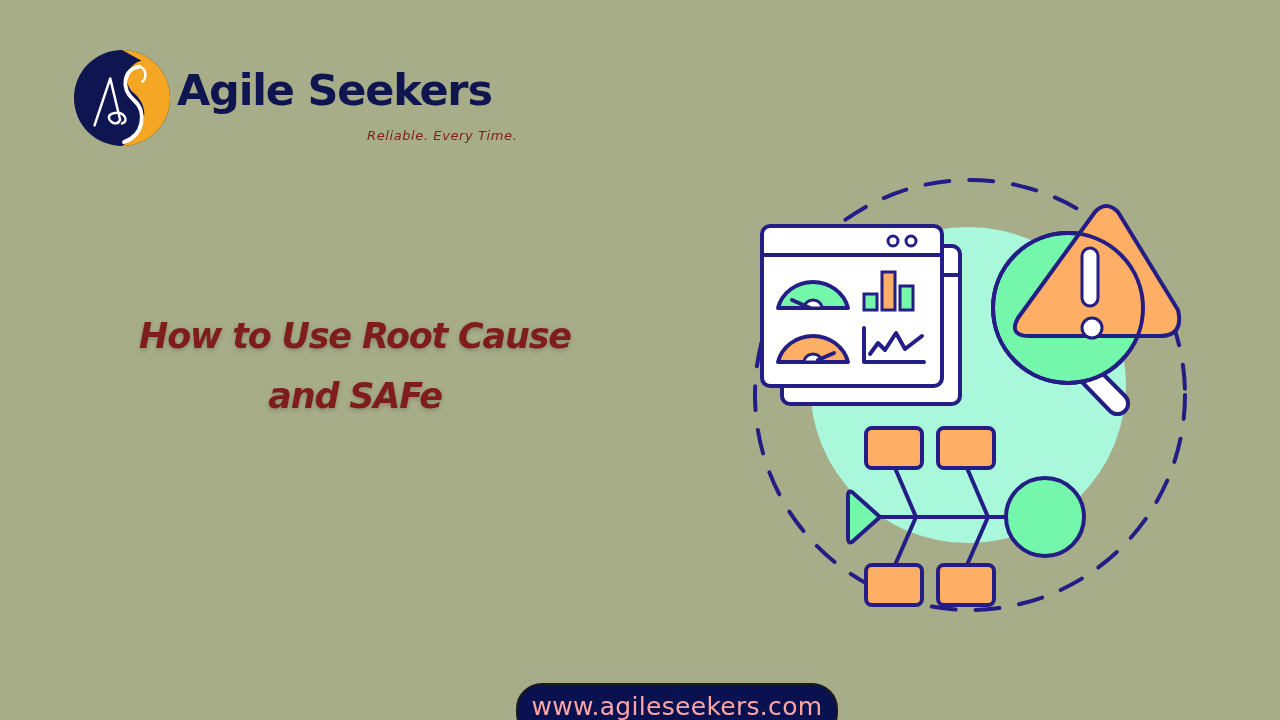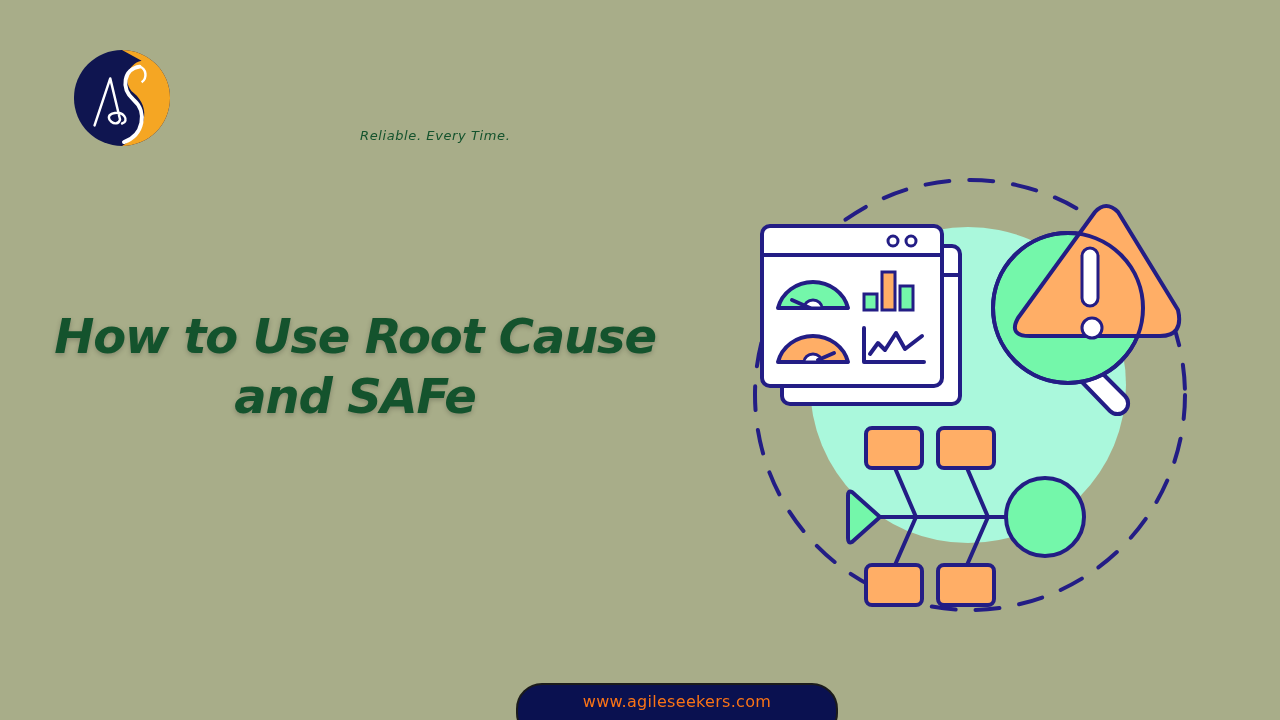--- a/index.html
+++ b/index.html
@@ -9,55 +9,56 @@
     font-family:"Liberation Sans", sans-serif;
   }
   .logo { position:absolute; left:73px; top:49px; width:460px; height:100px; }
   .logo-mark { position:absolute; left:0; top:0; width:98px; height:98px; }
   .brand-name {
     position:absolute; left:104px; top:20px;
     font-family:"DejaVu Sans", sans-serif; font-weight:bold;
     font-size:43px; letter-spacing:-1.2px; color:#0f1550; line-height:1;
   }
   .tagline {
-    position:absolute; left:287px; top:79px;
+    position:absolute; left:294px; top:79px;
     font-family:"DejaVu Sans", sans-serif; font-style:italic;
-    font-size:13px; color:#14532d; letter-spacing:0.6px;
+    font-size:13px; color:#7f1d1d; letter-spacing:0.6px;
   }
   .headline {
     position:absolute; left:40px; top:306px; width:630px;
-    text-align:center; color:#14532d;
+    text-align:center; color:#7f1d1d;
     font-family:"DejaVu Sans", sans-serif; font-weight:bold; font-style:italic;
-    font-size:48px; line-height:60px; letter-spacing:-1.2px;
+    font-size:35px; line-height:60px; letter-spacing:-1.2px;
     text-shadow:0 2px 5px rgba(0,0,0,0.22);
   }
   .headline span { display:block; }
   .url-pill {
     position:absolute; left:516px; top:683px; width:322px; height:56px;
     background:#0a1150; border:2px solid #1b1b1b; border-radius:26px;
     box-sizing:border-box;
   }
   .url-text {
     position:absolute; left:0; right:0; top:7px; text-align:center;
-    color:#f97316; font-family:"DejaVu Sans", sans-serif; font-size:16px;
+    color:#fca5a5; font-family:"DejaVu Sans", sans-serif; font-size:25px;
     letter-spacing:0.3px;
   }
   .illustration { position:absolute; left:740px; top:160px; width:460px; height:460px; }
 </style>
 </head>
 <body>
 
 <div class="logo">
   <svg class="logo-mark" viewBox="0 0 100 100">
     <circle cx="50" cy="50" r="49" fill="#0f1550"></circle>
     <path d="M50 1 A49 49 0 0 1 50 99 C 75 85, 80 60, 62 45 C 50 35, 55 15, 70 12 Z" fill="#f5a623"></path>
     <path d="M68 18 C 52 20, 48 40, 62 52 C 76 64, 72 88, 52 95" fill="none" stroke="#ffffff" stroke-width="4" stroke-linecap="round"></path>
     <path d="M68 18 C 75 20, 76 30, 70 34" fill="none" stroke="#ffffff" stroke-width="2.5"></path>
     <path d="M22 78 L 38 30 L 48 72 C 45 82, 30 70, 40 66 C 52 62, 58 74, 50 76" fill="none" stroke="#ffffff" stroke-width="2.5" stroke-linecap="round" stroke-linejoin="round"></path>
   </svg>
+  <div class="brand-name">Agile Seekers</div>
   <div class="tagline">Reliable. Every Time.</div>
 </div>
 
 <div class="headline">
   <span>How to Use Root Cause</span>
   <span>and SAFe</span>
 </div>
 
 <svg class="illustration" viewBox="0 0 460 460">
 

